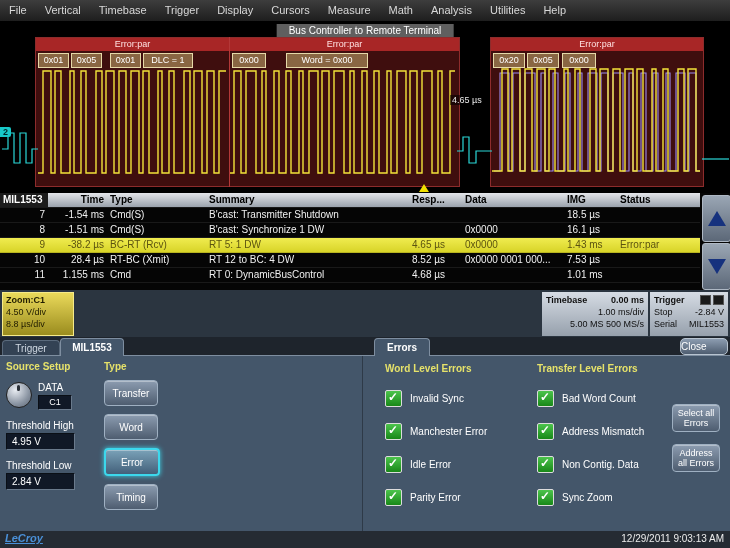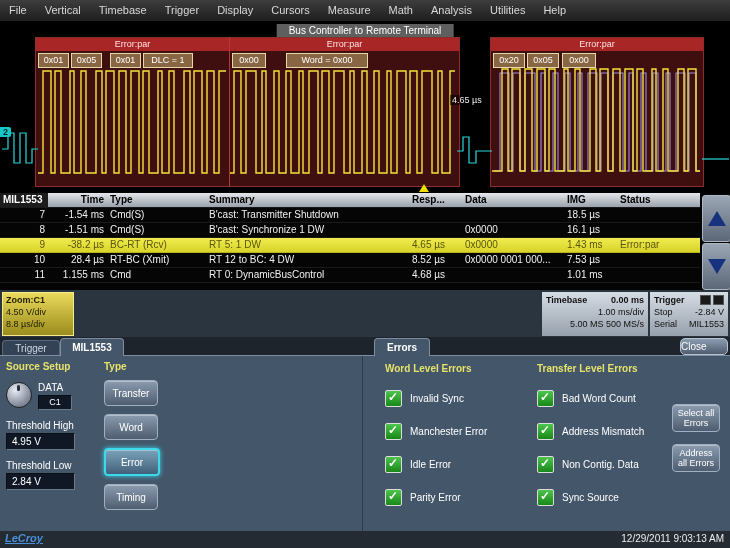--- a/index.html
+++ b/index.html
@@ -365,21 +365,21 @@
           <div class="checkrow">
             <span class="chk"></span>
             <span class="cl">Address Mismatch</span>
           </div>
           <div class="checkrow">
             <span class="chk"></span>
             <span class="cl">Non Contig. Data</span>
           </div>
           <div class="checkrow">
             <span class="chk"></span>
-            <span class="cl">Sync Source</span>
+            <span class="cl">Sync Zoom</span>
           </div>
         </div>
 
         <div class="col-btns">
           <div class="sel-btn">Select all Errors</div>
           <div class="sel-btn">Address all Errors</div>
         </div>
       </div>
     </div>
   </div>

